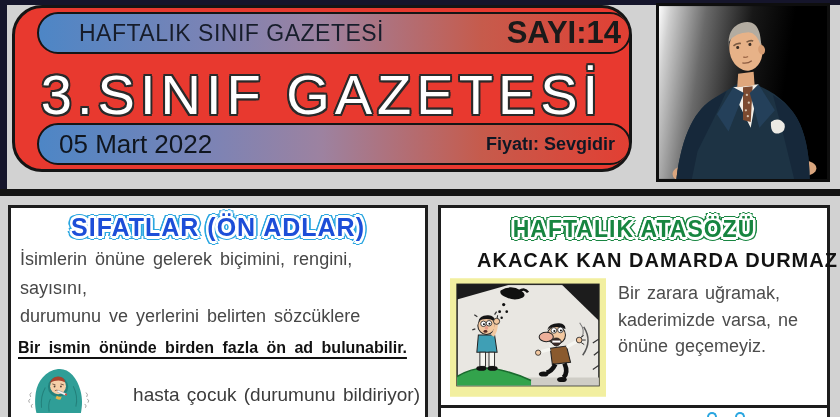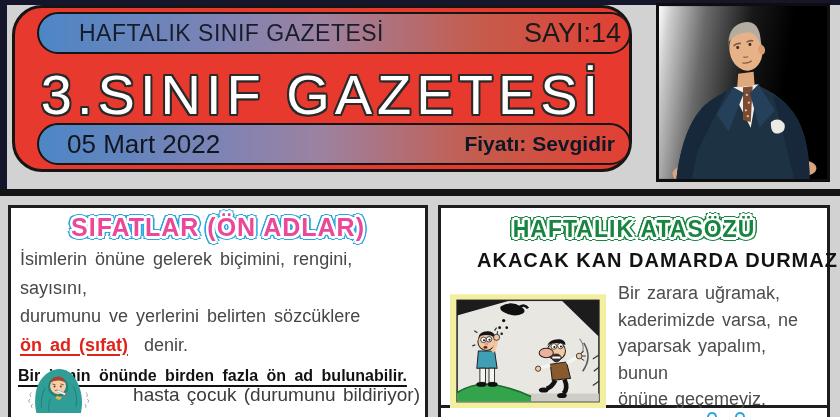--- a/index.html
+++ b/index.html
@@ -21,52 +21,52 @@
   }
   .pill {
     position:absolute; left:22px; right:-2px; height:42px;
     border:2px solid #151515; border-radius:22px;
     background:linear-gradient(90deg,#4d86c6 0%,#7d83b4 30%,#9d82a0 48%,#c65b4c 75%,#e23f33 100%);
     display:flex; align-items:center; justify-content:space-between;
   }
   .pill-top { top:4px; }
   .pill-bottom { bottom:4px; }
   .kicker { padding-left:40px; font-size:23px; color:#171d2b; letter-spacing:0.5px; }
-  .issue  { padding-right:8px; font-size:27px; color:#1a1a1a; }
+  .issue  { padding-right:8px; font-size:31px; color:#1a1a1a;font-weight:bold; }
   .main-title {
     position:absolute; left:0; right:0; top:54px; text-align:center;
     font-size:56px; font-weight:400; letter-spacing:5px; color:#ffffff;
     text-shadow:-1.6px -1.6px 0 #2a2a2a, 1.6px -1.6px 0 #2a2a2a,
                 -1.6px 1.6px 0 #2a2a2a, 1.6px 1.6px 0 #2a2a2a,
                 -2px 0 0 #2a2a2a, 2px 0 0 #2a2a2a, 0 -2px 0 #2a2a2a, 0 2px 0 #2a2a2a;
     white-space:nowrap;
   }
-  .date  { padding-left:20px; font-size:26px; color:#10161f;margin-left:8px; }
-  .price { padding-right:14px; font-size:21px; font-weight:700; color:#0f1724; }
+  .date  { padding-left:20px; font-size:26px; color:#10161f; }
+  .price { padding-right:14px; font-size:18px; font-weight:700; color:#0f1724; }
 
   
   .photo {
     position:absolute; left:656px; top:3px; width:174px; height:179px;
     border:3px solid #0e0e0e; background:#000;
   }
   .photo svg { display:block; width:100%; height:100%; }
 
   
   .box { position:absolute; background:#fff; border:3px solid #1d1d1d; }
   .box-left  { left:8px;  top:205px; width:420px; height:235px; }
   .box-right { left:438px; top:205px; width:392px; height:203px; }
   .peek-strip { left:438px; top:408px; width:392px; height:14px; border-top:none; }
   .peek { position:absolute; top:4px; width:10px; height:6px; border:2.5px solid #2aa6e0; border-bottom:none; border-radius:10px 10px 0 0; }
 
   
   .bubble {
     text-align:center; font-weight:700; letter-spacing:1px; white-space:nowrap;
   }
   .bubble-blue {
-    margin-top:5px; font-size:25px; color:#ec4899;
+    margin-top:5px; font-size:25px; color:#1d4ed8;
     text-shadow:-2px -2px 0 #fff, 2px -2px 0 #fff, -2px 2px 0 #fff, 2px 2px 0 #fff,
                 -2.6px 0 0 #fff, 2.6px 0 0 #fff, 0 -2.6px 0 #fff, 0 2.6px 0 #fff,
                 -4.2px 0 0 #2aa6e0, 4.2px 0 0 #2aa6e0, 0 -4.2px 0 #2aa6e0, 0 4.2px 0 #2aa6e0,
                 -3.2px -3.2px 0 #2aa6e0, 3.2px -3.2px 0 #2aa6e0, -3.2px 3.2px 0 #2aa6e0, 3.2px 3.2px 0 #2aa6e0;
   }
   .bubble-green {
     margin-top:8px; font-size:23px; color:#178540;
     text-shadow:-2px -2px 0 #fff, 2px -2px 0 #fff, -2px 2px 0 #fff, 2px 2px 0 #fff,
                 -2.6px 0 0 #fff, 2.6px 0 0 #fff, 0 -2.6px 0 #fff, 0 2.6px 0 #fff,
                 -4.2px 0 0 #178540, 4.2px 0 0 #178540, 0 -4.2px 0 #178540, 0 4.2px 0 #178540,
@@ -79,21 +79,21 @@
   .rule-line {
     margin-top:8px; padding:0 7px; font-size:16px; font-weight:700; color:#111;
     text-decoration:underline; text-underline-offset:4px; text-decoration-thickness:1.5px;
     word-spacing:4px; white-space:nowrap;
   }
   .example-row { position:absolute; left:14px; top:146px; width:395px; display:flex; align-items:flex-start; }
   .example-caption { margin:30px 0 0 42px; font-size:19px; color:#3c3c3c; word-spacing:2px; white-space:nowrap; }
 
   
   .proverb-title { margin-top:6px; text-align:center; font-size:20px; font-weight:700; letter-spacing:1px; color:#131313; white-space:nowrap;padding-left:36px; }
-  .proverb-row { display:flex; margin-top:6px; padding:0 9px;align-items:flex-end; }
+  .proverb-row { display:flex; margin-top:6px; padding:0 9px; }
   .cartoon { width:156px; height:119px; flex:0 0 auto; }
   .cartoon svg { display:block; width:100%; height:100%; }
   .meaning { margin:2px 0 0 12px; width:212px; font-size:18px; line-height:26.5px; color:#4c4c4c; word-spacing:2px; }
 </style>
 </head>
 <body>
 
 <div id="page">
 
   <div class="frame-top"></div>
@@ -160,21 +160,20 @@
     </svg>
   </div>
 
   <div class="separator"></div>
 
   <div class="box box-left">
     <div class="bubble bubble-blue">SIFATLAR (ÖN ADLAR)</div>
     <div class="para">
       <div>İsimlerin önüne gelerek biçimini, rengini, sayısını,</div>
       <div>durumunu ve yerlerini belirten sözcüklere</div>
-      <div><span class="hl-red">ön ad (sıfat)</span>&nbsp; <span>denir.</span></div>
     </div>
     <div class="rule-line">Bir ismin önünde birden fazla ön ad bulunabilir.</div>
     <div class="example-row">
       <svg width="104" height="72" viewBox="0 0 104 72">
         <path d="M10,40 q-4,3 -1,7 M8,50 q-4,3 -1,6 M12,58 q-4,3 -1,6" stroke="#9a9a9a" stroke-width="1.4" fill="none"></path>
         <path d="M96,40 q4,3 1,7 M98,50 q4,3 1,6 M94,58 q4,3 1,6" stroke="#9a9a9a" stroke-width="1.4" fill="none"></path>
         <path d="M52,3 C32,6 20,22 17,40 C15,54 16,64 18,72 L88,72 C90,62 91,50 87,36 C82,16 68,1 52,3 Z" fill="#2f9e97"></path>
         <path d="M26,64 Q24,46 32,32 M80,62 Q84,46 76,30 M38,70 Q36,58 40,50" stroke="#23807b" stroke-width="1.6" fill="none"></path>
         <ellipse cx="52" cy="31" rx="16" ry="16" fill="#23807b"></ellipse>
         <circle cx="52" cy="30" r="12.5" fill="#f6cfa8"></circle>
@@ -252,21 +251,20 @@
           <path d="M129,58.5 l3,-2 M130.5,61 l3.5,0 M129.5,63.5 l3,2" stroke="#222" stroke-width="0.9"></path>
           <path d="M104,85 Q100,93 95,93" stroke="#111" stroke-width="4.5" fill="none"></path>
           <path d="M113,84 Q117,93 112,98" stroke="#111" stroke-width="4.5" fill="none"></path>
           <ellipse cx="92.5" cy="94.5" rx="4.8" ry="2.5" fill="#111"></ellipse>
           <ellipse cx="110.5" cy="100" rx="4.8" ry="2.5" fill="#111"></ellipse>
         </svg>
       </div>
       <div class="meaning">
         <div>Bir zarara uğramak,</div>
         <div>kaderimizde varsa, ne</div>
-        <div>yaparsak yapalım, bunun</div>
         <div>önüne geçemeyiz.</div>
       </div>
     </div>
   </div>
 
   <div class="box peek-strip">
     <span class="peek" style="left:266px;"></span>
     <span class="peek" style="left:294px;"></span>
   </div>
 

